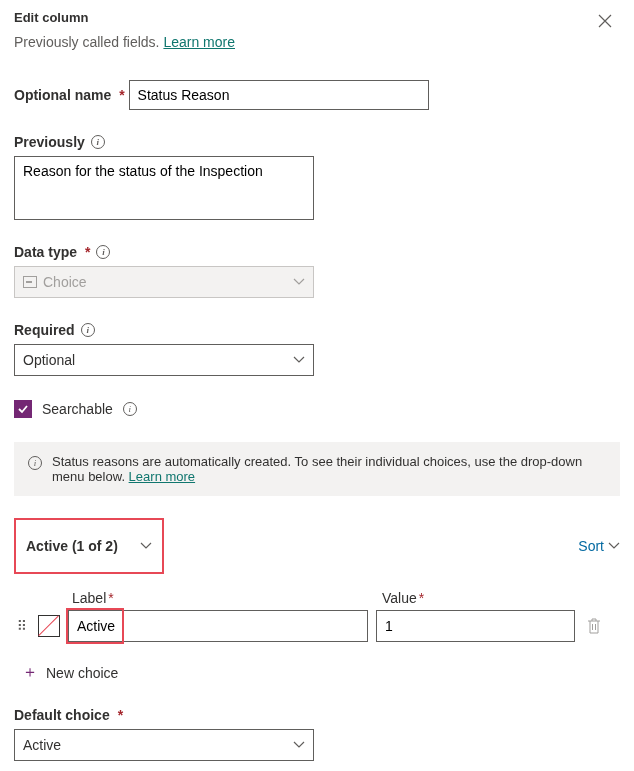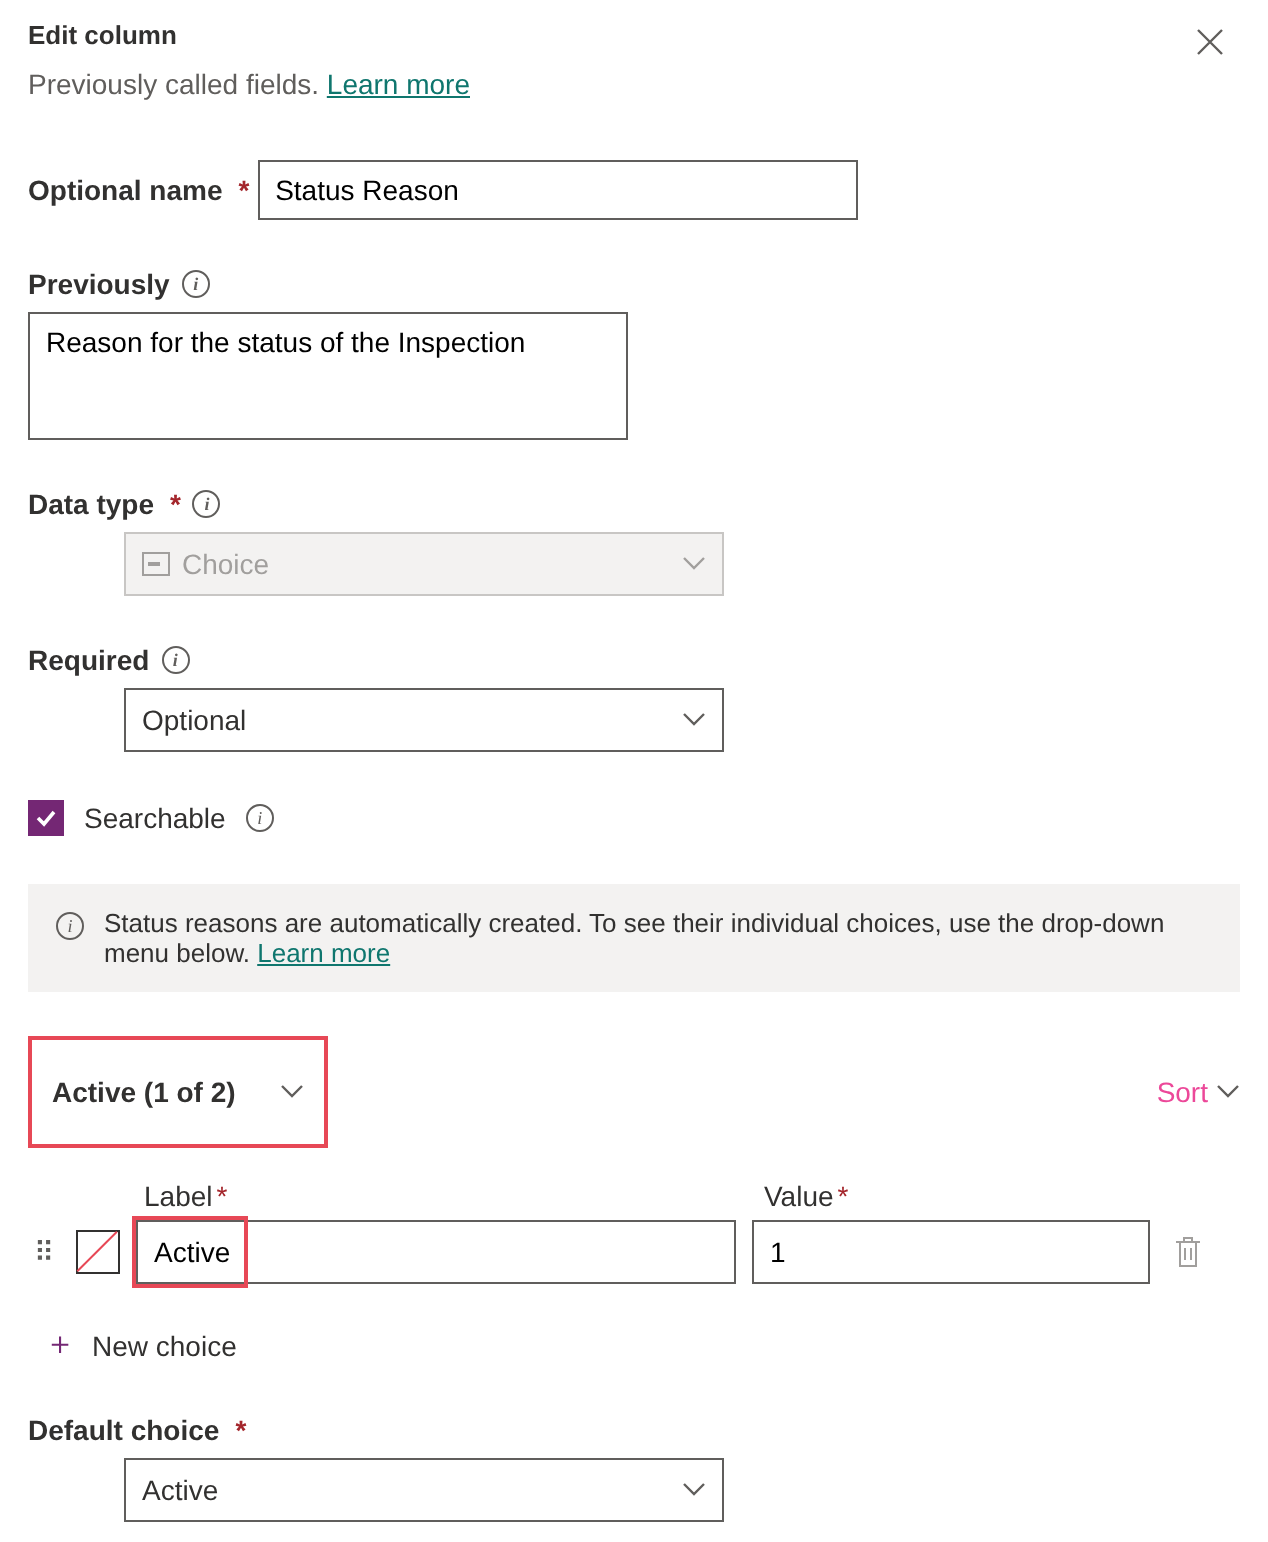--- a/index.html
+++ b/index.html
@@ -23,21 +23,21 @@
   .info-icon {
     display: inline-flex; align-items: center; justify-content: center;
     width: 14px; height: 14px; border: 1px solid #605e5c; border-radius: 50%;
     font-size: 9px; color: #605e5c; font-style: italic; font-family: serif;
   }
   .text-input, .textarea, .select {
     width: 300px; border: 1px solid #605e5c; padding: 6px 8px;
     font-family: inherit; font-size: 14px; background: #fff;
   }
   .textarea { height: 64px; resize: none; display: block; }
-  .select { display: flex; align-items: center; justify-content: space-between; cursor: pointer; height: 32px; margin-left: 48px; }
+  .select { display: flex; align-items: center; justify-content: space-between; cursor: pointer; height: 32px; }
   .select.disabled { background: #f3f2f1; color: #a19f9d; border-color: #c8c6c4; cursor: default; }
   .chev { color: #605e5c; }
   .select.disabled .chev { color: #a19f9d; }
   .choice-ico { display: inline-flex; align-items: center; gap: 6px; }
   .choice-glyph {
     width: 14px; height: 12px; border: 1px solid #a19f9d; position: relative;
   }
   .choice-glyph::before {
     content: ""; position: absolute; left: 2px; top: 4px; width: 6px; height: 2px; background: #a19f9d;
   }
@@ -49,21 +49,21 @@
   .info-box {
     background: #f3f2f1; padding: 12px 14px; display: flex; gap: 10px;
     font-size: 13px; color: #323130; margin-bottom: 22px; align-items: flex-start;
   }
   .info-box .info-icon { flex-shrink: 0; margin-top: 2px; }
   .state-row { display: flex; align-items: center; justify-content: space-between; margin-bottom: 16px; }
   .state-selector {
     display: inline-flex; align-items: center; gap: 22px; font-weight: 600;
     padding: 18px 10px; border: 2px solid #e74856; cursor: pointer;
   }
-  .sort-btn { display: inline-flex; align-items: center; gap: 4px; cursor: pointer; color: #ec4899; }
+  .sort-btn { display: inline-flex; align-items: center; gap: 4px; cursor: pointer; color: #0369a1; }
   .choice-header { display: flex; gap: 10px; padding-left: 58px; margin-bottom: 4px; }
   .choice-header .lbl { flex: 0 0 300px; }
   .choice-header .val { flex: 0 0 190px; }
   .choice-row { display: flex; align-items: center; gap: 8px; margin-bottom: 14px; }
   .drag-handle { color: #605e5c; cursor: grab; font-size: 14px; width: 16px; text-align: center; }
   .color-swatch {
     width: 22px; height: 22px; border: 1px solid #323130; position: relative; cursor: pointer;
   }
   .color-swatch::before {
     content: ""; position: absolute; left: 0; bottom: 0; width: 140%; height: 1px;

